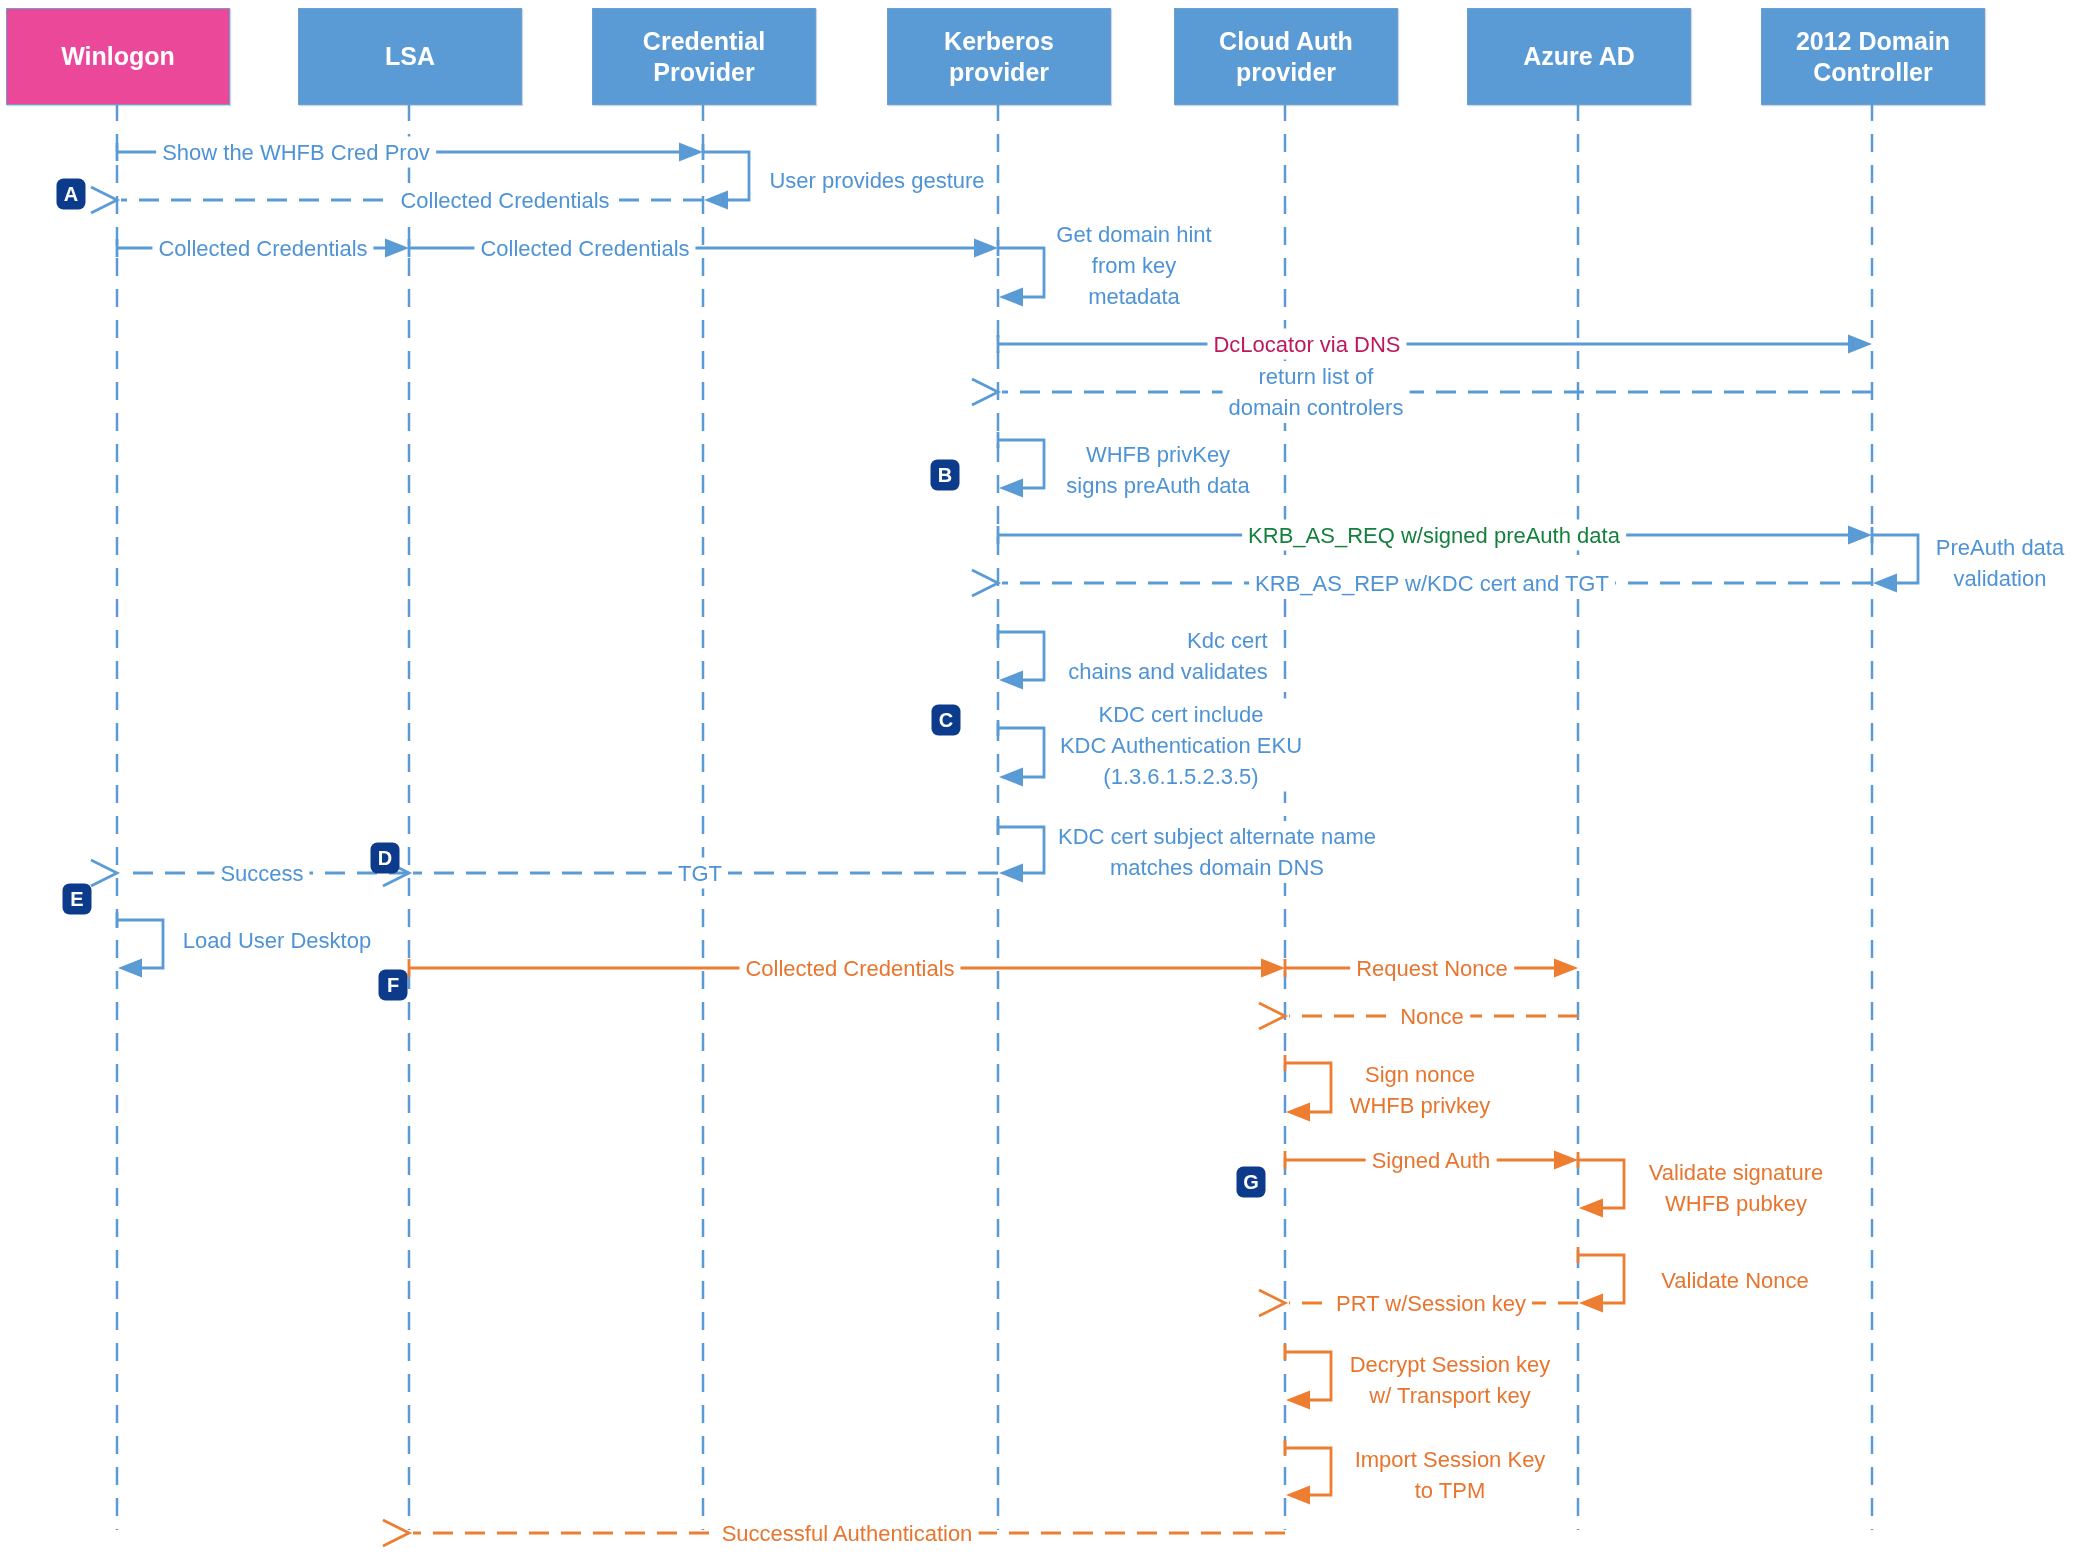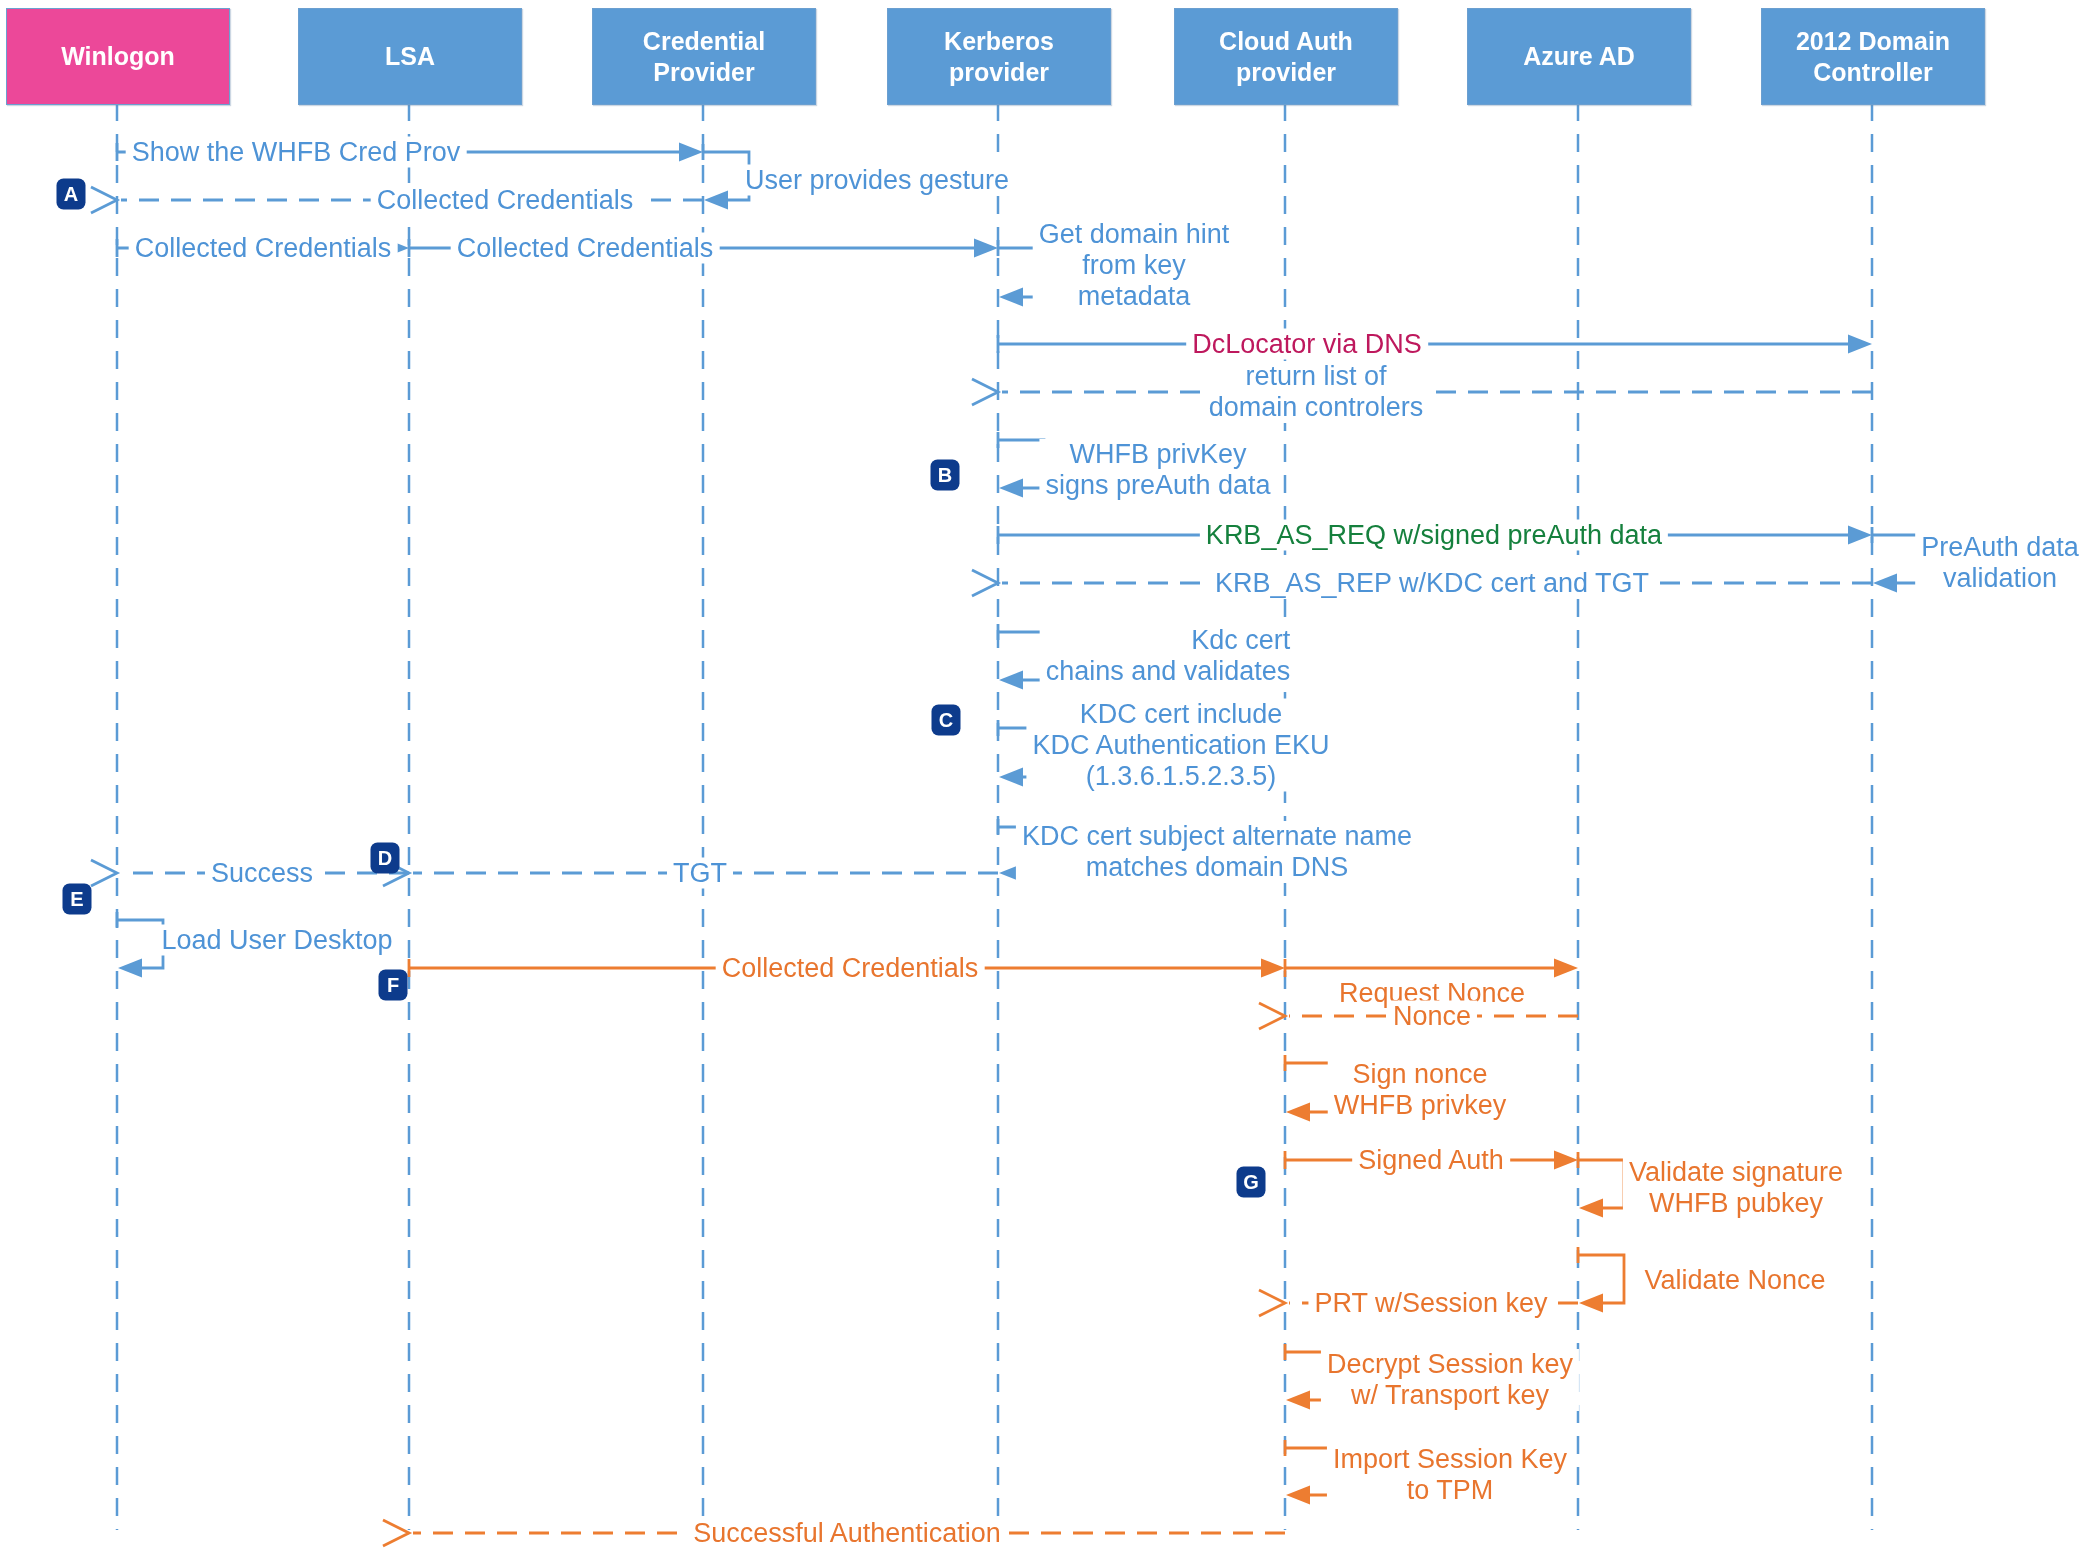--- a/index.html
+++ b/index.html
@@ -24,21 +24,21 @@
     font-size: 25px;
     line-height: 31px;
     border: 1px solid #6b9fd0;
     box-shadow: 1px 1px 1px rgba(110,140,175,0.35);
   }
   .msg-label {
     position: absolute;
     transform: translate(-50%, -50%);
     background: #ffffff;
     padding: 0 6px;
-    font-size: 27px;
+    font-size: 22px;
     line-height: 31px;
     text-align: center;
     white-space: nowrap;
   }
   .badge {
     position: absolute;
     transform: translate(-50%, -50%);
     width: 29px;
     height: 31px;
     border-radius: 7px;
@@ -201,21 +201,21 @@
     </div>
     <div class="msg-label" style="left: 262px; top: 873px; color: rgb(78, 147, 214);">
       <div class="">Success</div>
     </div>
     <div class="msg-label" style="left: 277px; top: 940px; color: rgb(78, 147, 214);">
       <div class="">Load User Desktop</div>
     </div>
     <div class="msg-label" style="left: 850px; top: 968px; color: rgb(232, 117, 46);">
       <div class="">Collected Credentials</div>
     </div>
-    <div class="msg-label" style="left: 1432px; top: 968px; color: rgb(232, 117, 46); margin-top: 25px;">
+    <div class="msg-label" style="left: 1432px; top: 968px; color: rgb(232, 117, 46);">
       <div class="">Request Nonce</div>
     </div>
     <div class="msg-label" style="left: 1432px; top: 1016px; color: rgb(232, 117, 46);">
       <div class="">Nonce</div>
     </div>
     <div class="msg-label" style="left: 1420px; top: 1090px; color: rgb(232, 117, 46);">
       <div class="">Sign nonce</div>
       <div class="">WHFB privkey</div>
     </div>
     <div class="msg-label" style="left: 1431px; top: 1160px; color: rgb(232, 117, 46);">

